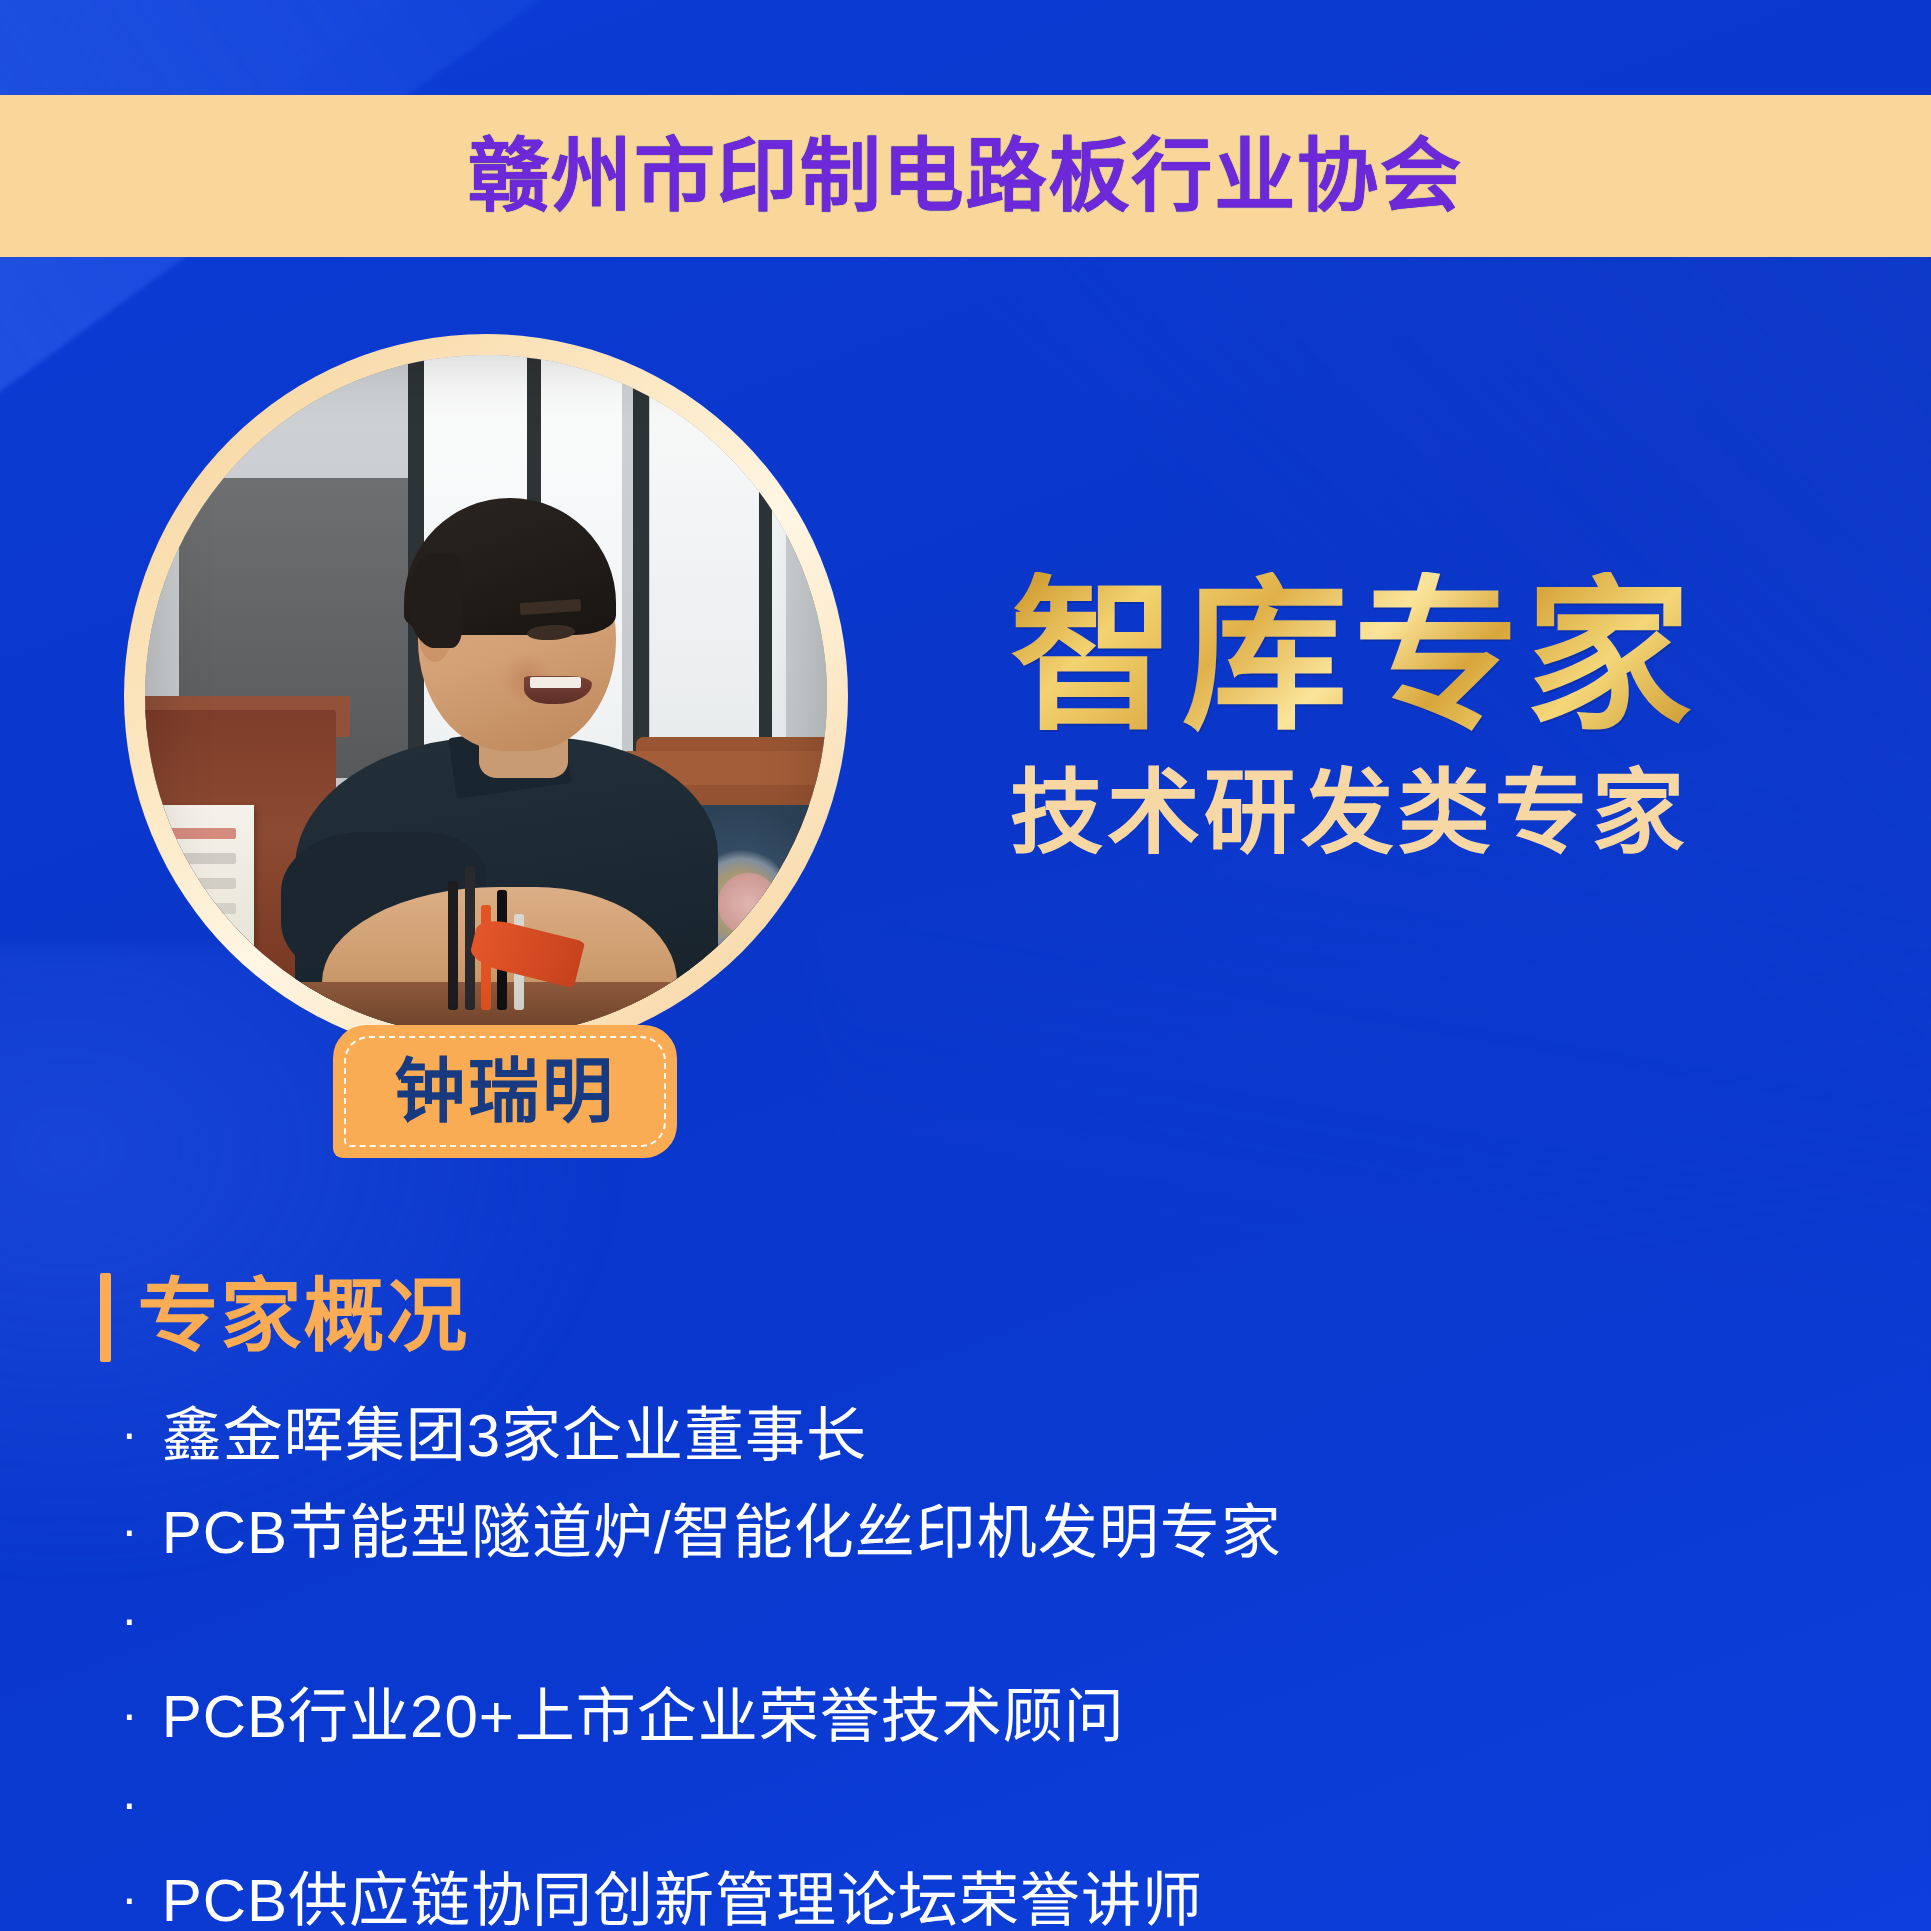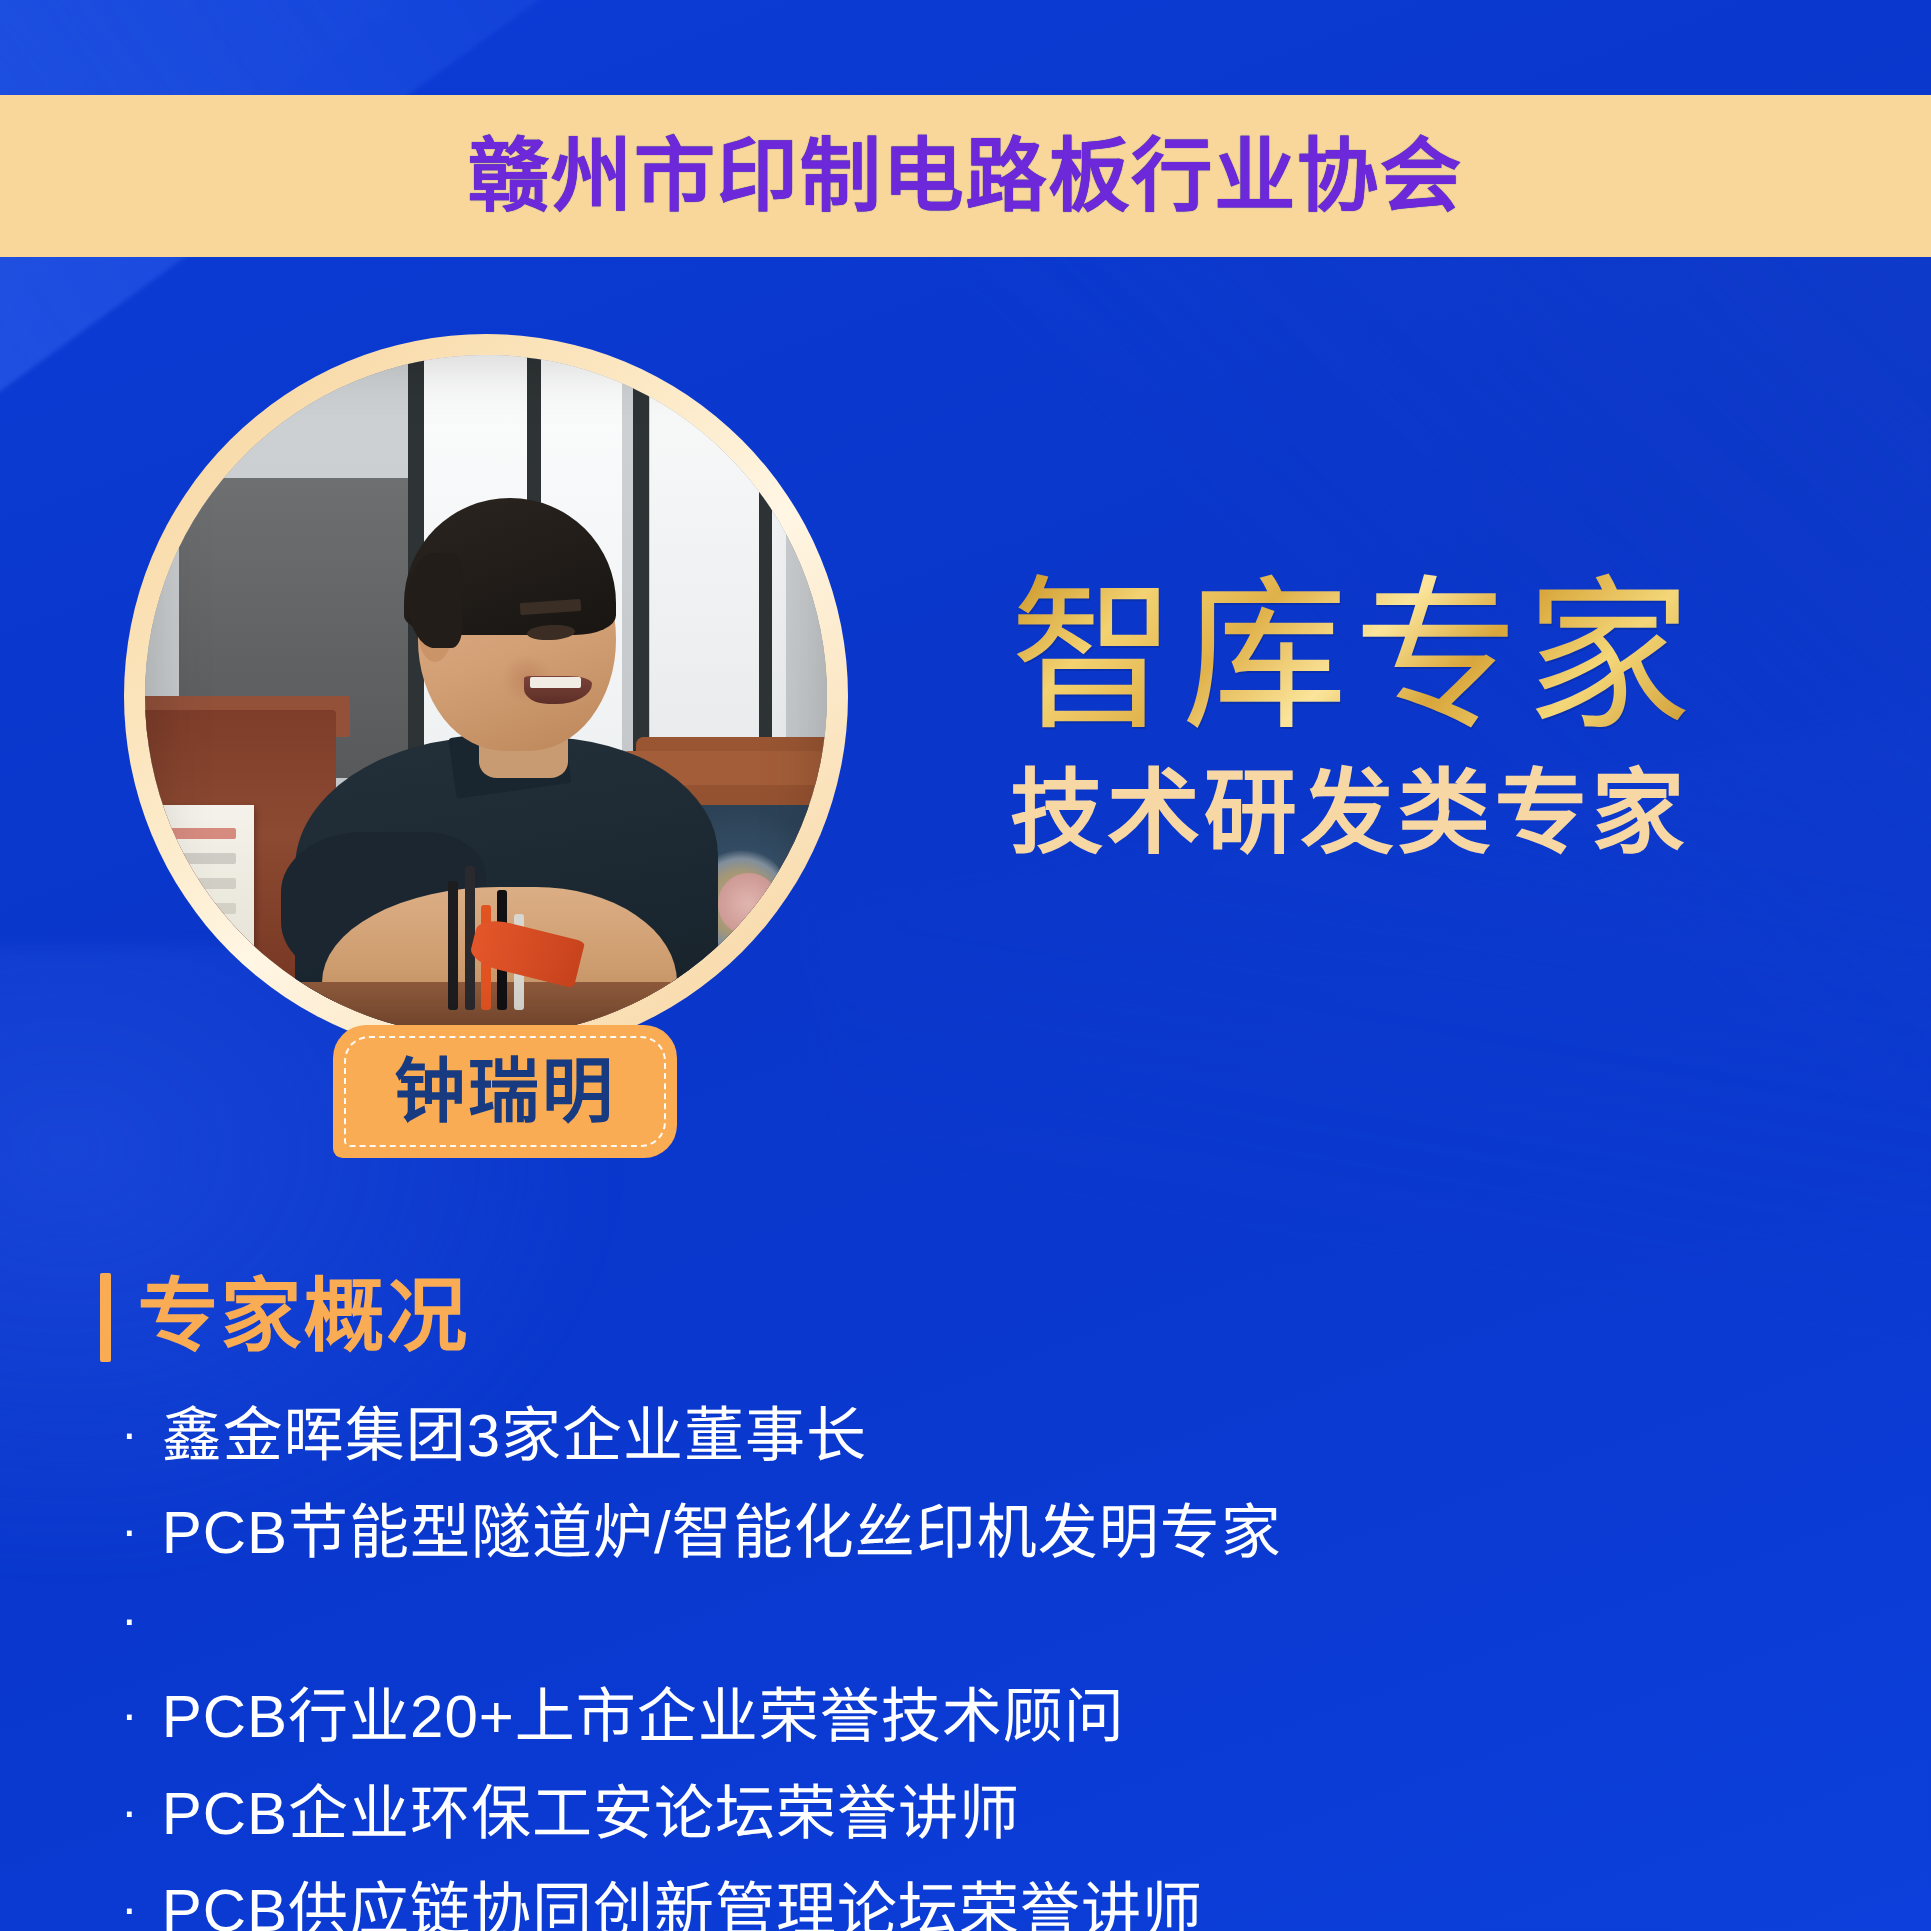--- a/index.html
+++ b/index.html
@@ -254,21 +254,21 @@
     position:relative;z-index:2;
     font-size:71px;font-weight:700;color:#173A80;letter-spacing:2.9px;
     line-height:1;white-space:nowrap;
   }
 
   
   .title-block{
     position:absolute;left:1010px;top:572px;z-index:8;
   }
   .title-main{
-    font-size:166px;font-weight:400;letter-spacing:5.8px;line-height:1.02;
+    font-size:166px;font-weight:700;letter-spacing:5.8px;line-height:1.02;
     color:#E8B84B;
     background:linear-gradient(135deg,#C99326 0%,#F3D271 18%,#E0B14A 34%,#FBE59B 50%,#D8A63B 64%,#F4D779 80%,#C9932A 100%);
     -webkit-background-clip:text;background-clip:text;
     -webkit-text-fill-color:transparent;color:transparent;
     white-space:nowrap;
     filter:drop-shadow(1.9px 2.9px 0 rgba(0,0,0,.12));
   }
   .title-sub{
     margin-top:33px;
     font-size:93px;font-weight:700;letter-spacing:3.9px;line-height:1;
@@ -389,21 +389,20 @@
       </li>
       <li>
         <span class="bullet-dot">·</span>
       </li>
       <li>
         <span class="bullet-dot">·</span>
         <span>PCB行业20+上市企业荣誉技术顾问</span>
       </li>
       <li>
         <span class="bullet-dot">·</span>
-        <span>PCB企业环保工安论坛荣誉讲师</span>
       </li>
       <li>
         <span class="bullet-dot">·</span>
         <span>PCB供应链协同创新管理论坛荣誉讲师</span>
       </li>
     </ul>
   </div>
 
 </div>
 

